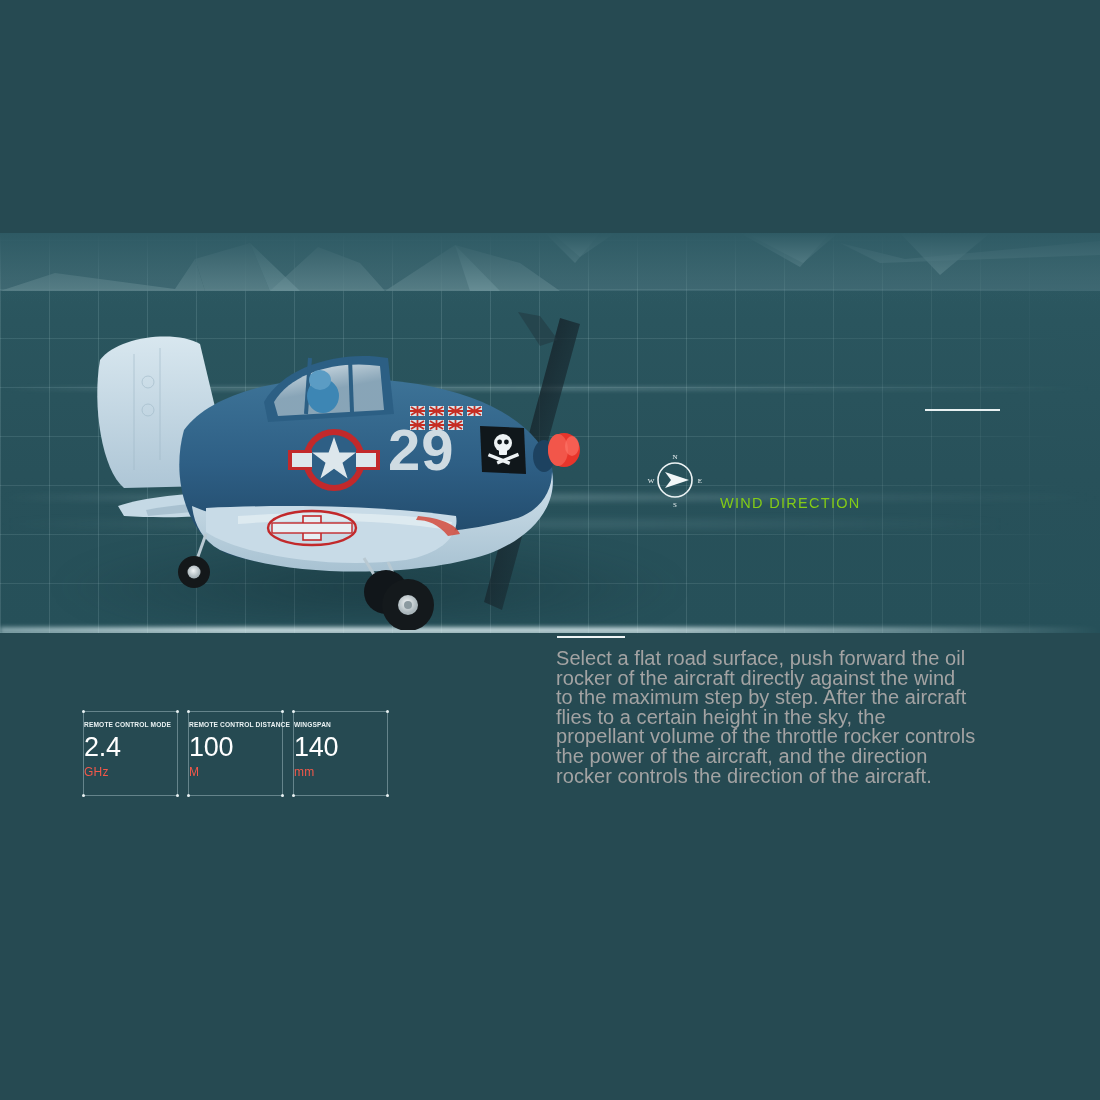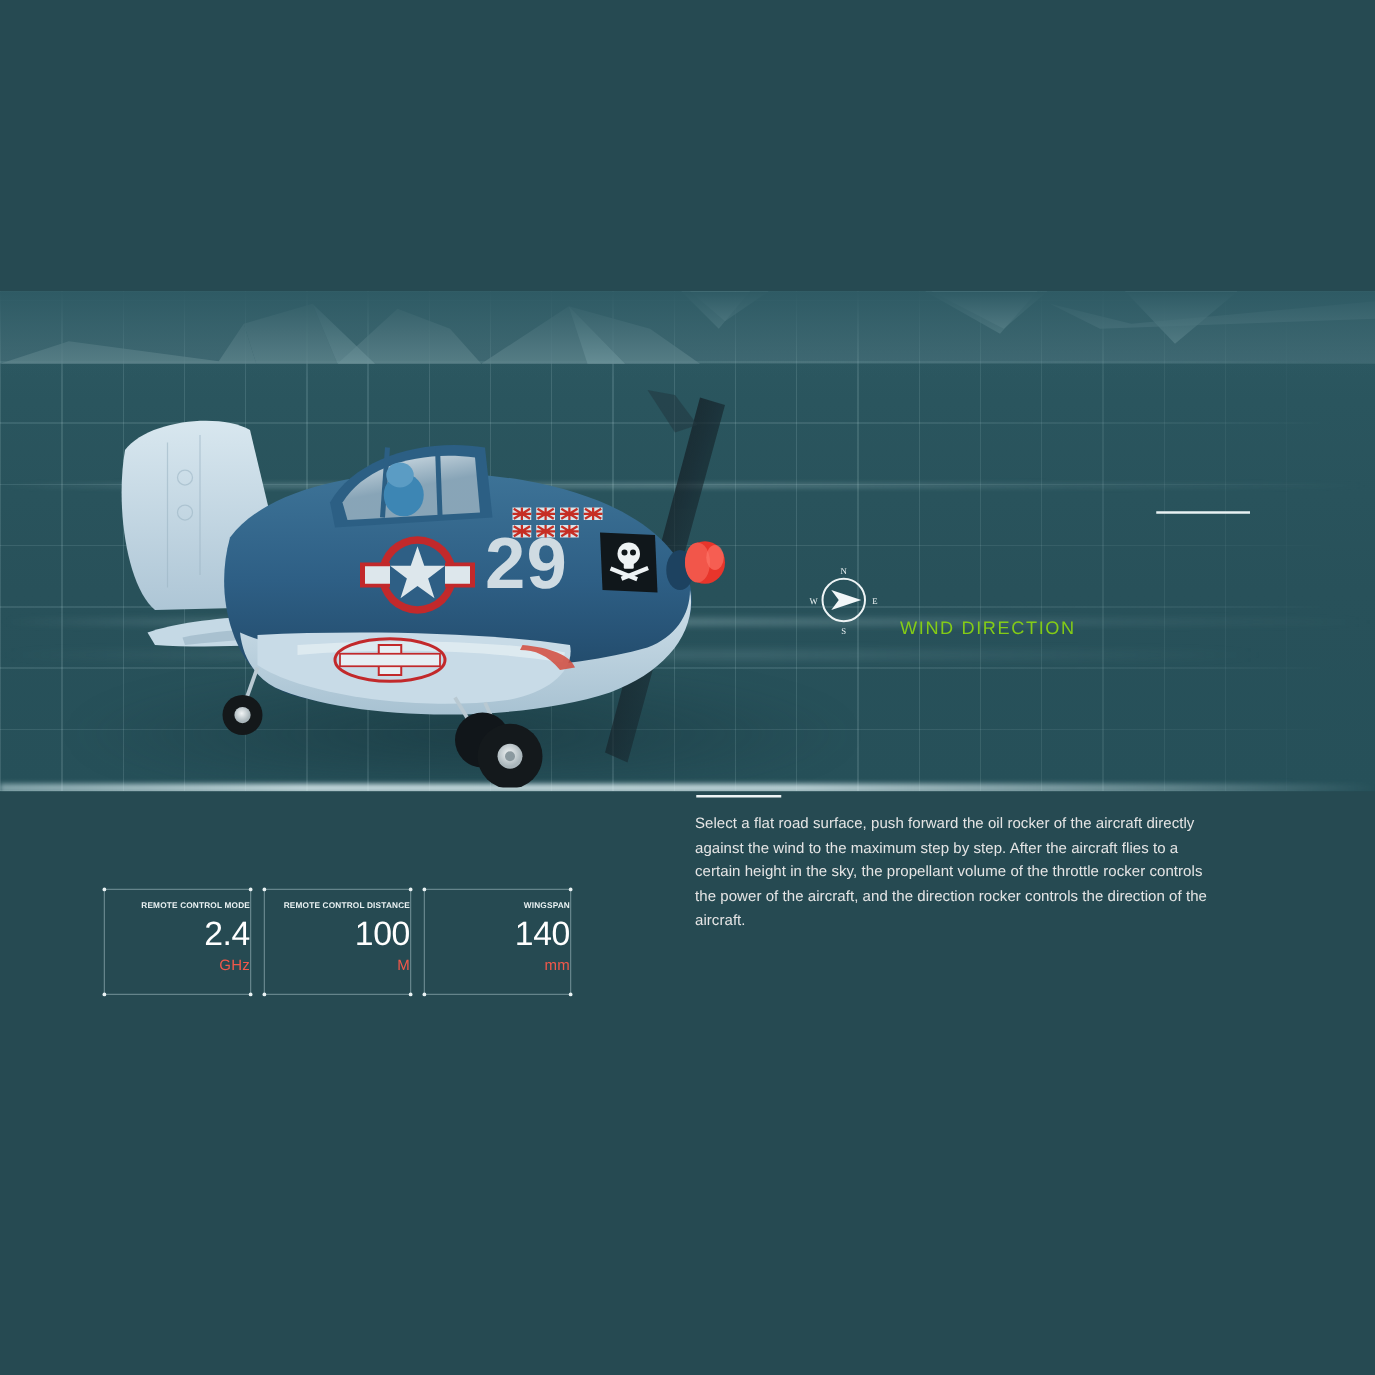--- a/index.html
+++ b/index.html
@@ -46,27 +46,27 @@
   .headline{position:absolute;left:718px;top:337px;font-size:31px;font-weight:bold;
     letter-spacing:1.6px;color:#f2584a;white-space:nowrap;}
   .rule-accent{position:absolute;left:925px;top:409px;width:75px;height:2px;background:#e8f1f2;}
 
   
   .compass{position:absolute;left:645px;top:450px;width:60px;height:60px;}
   .wind-label{position:absolute;left:720px;top:468px;font-size:14.5px;letter-spacing:1.3px;color:#84cc16;white-space:nowrap;margin-top:27px;}
 
   
   .rule-body{position:absolute;left:557px;top:636px;width:68px;height:2px;background:#eef4f5;}
-  .body-copy{position:absolute;left:556px;top:649px;width:420px;font-size:12px;line-height:19.6px;
-    color:#e5e5e5;letter-spacing:.05px;}
+  .body-copy{position:absolute;left:556px;top:649px;width:420px;font-size:20px;line-height:19.6px;
+    color:#a3a3a3;letter-spacing:.05px;}
 
   
   .specs{position:absolute;left:83px;top:711px;display:flex;gap:10px;}
-  .spec{position:relative;width:118px;height:85px;border:1px solid rgba(206,230,233,.38);
-    display:flex;flex-direction:column;align-items:flex-end;justify-content:flex-start;padding-top:9px;box-sizing:border-box;}
+  .spec{position:relative;width:95px;height:85px;border:1px solid rgba(206,230,233,.38);
+    display:flex;flex-direction:column;align-items:flex-start;justify-content:flex-start;padding-top:9px;box-sizing:border-box;}
   .spec .lbl{font-size:6.6px;font-weight:bold;letter-spacing:.15px;color:#eaf2f3;white-space:nowrap;text-align:center;}
   .spec .val{font-size:27px;color:#ffffff;line-height:31px;margin-top:4px;letter-spacing:-.3px;}
   .spec .unit{font-size:12px;color:#f2584a;margin-top:2px;letter-spacing:.2px;}
   .dot{position:absolute;width:3px;height:3px;border-radius:50%;background:#e9f2f3;}
   .dot.tl{left:-2px;top:-2px;} .dot.tr{right:-2px;top:-2px;}
   .dot.bl{left:-2px;bottom:-2px;} .dot.br{right:-2px;bottom:-2px;}
 
   .plane{position:absolute;left:88px;top:310px;width:520px;height:320px;}
 </style>
 </head>

